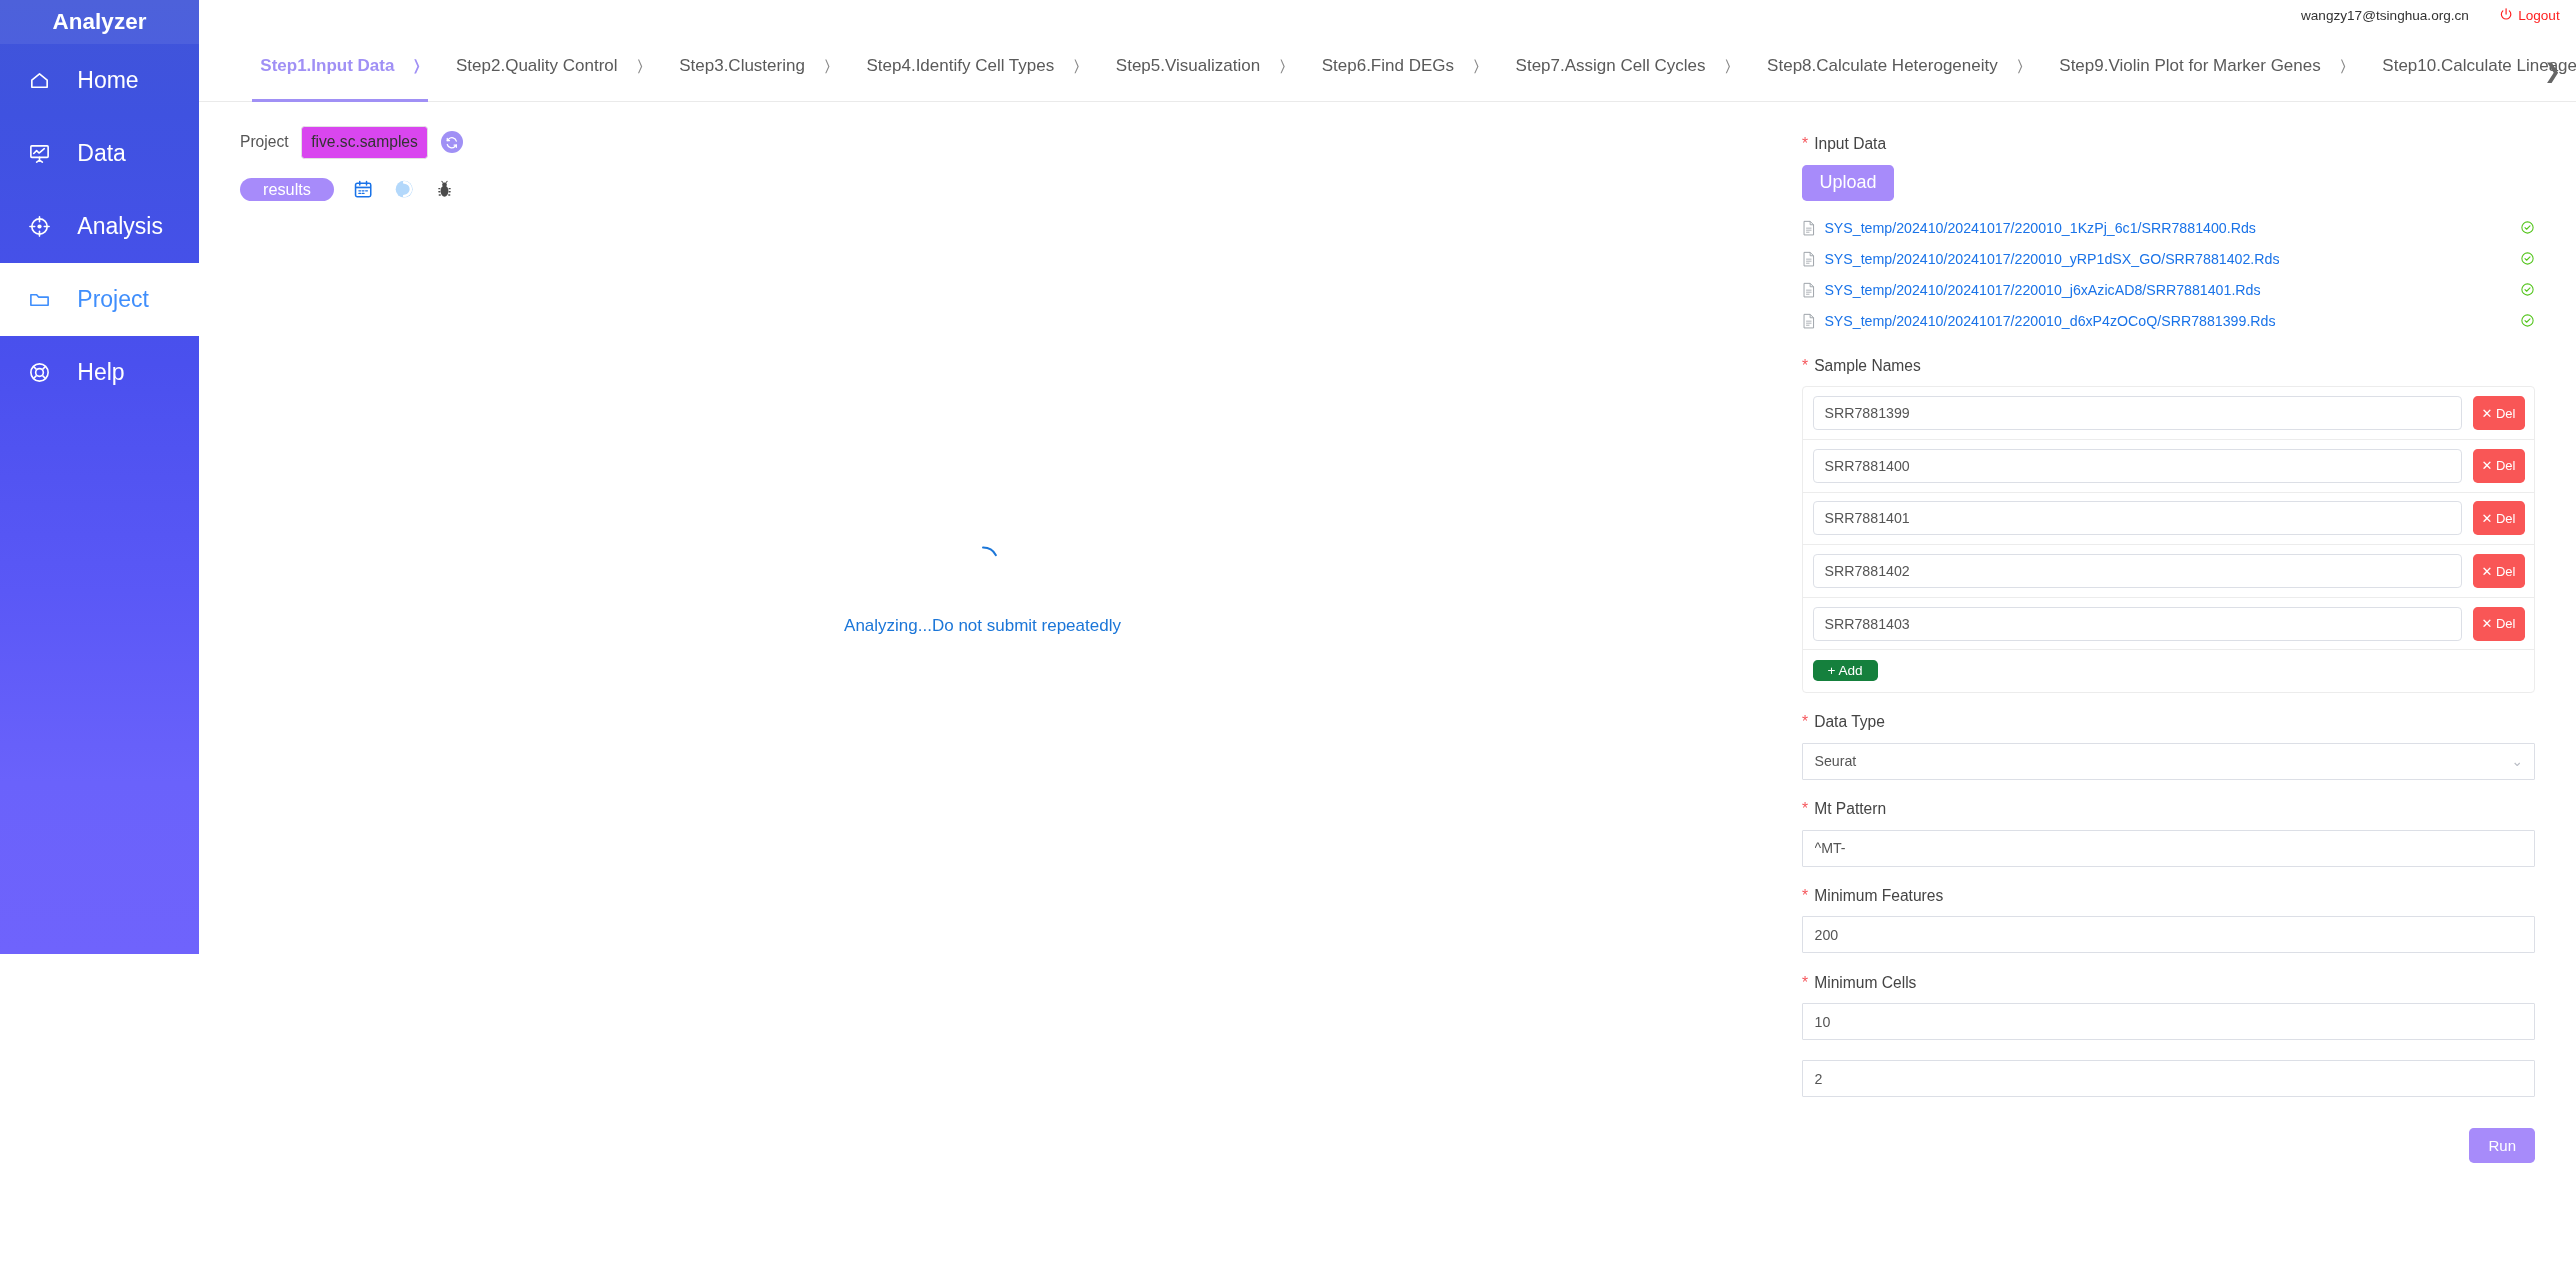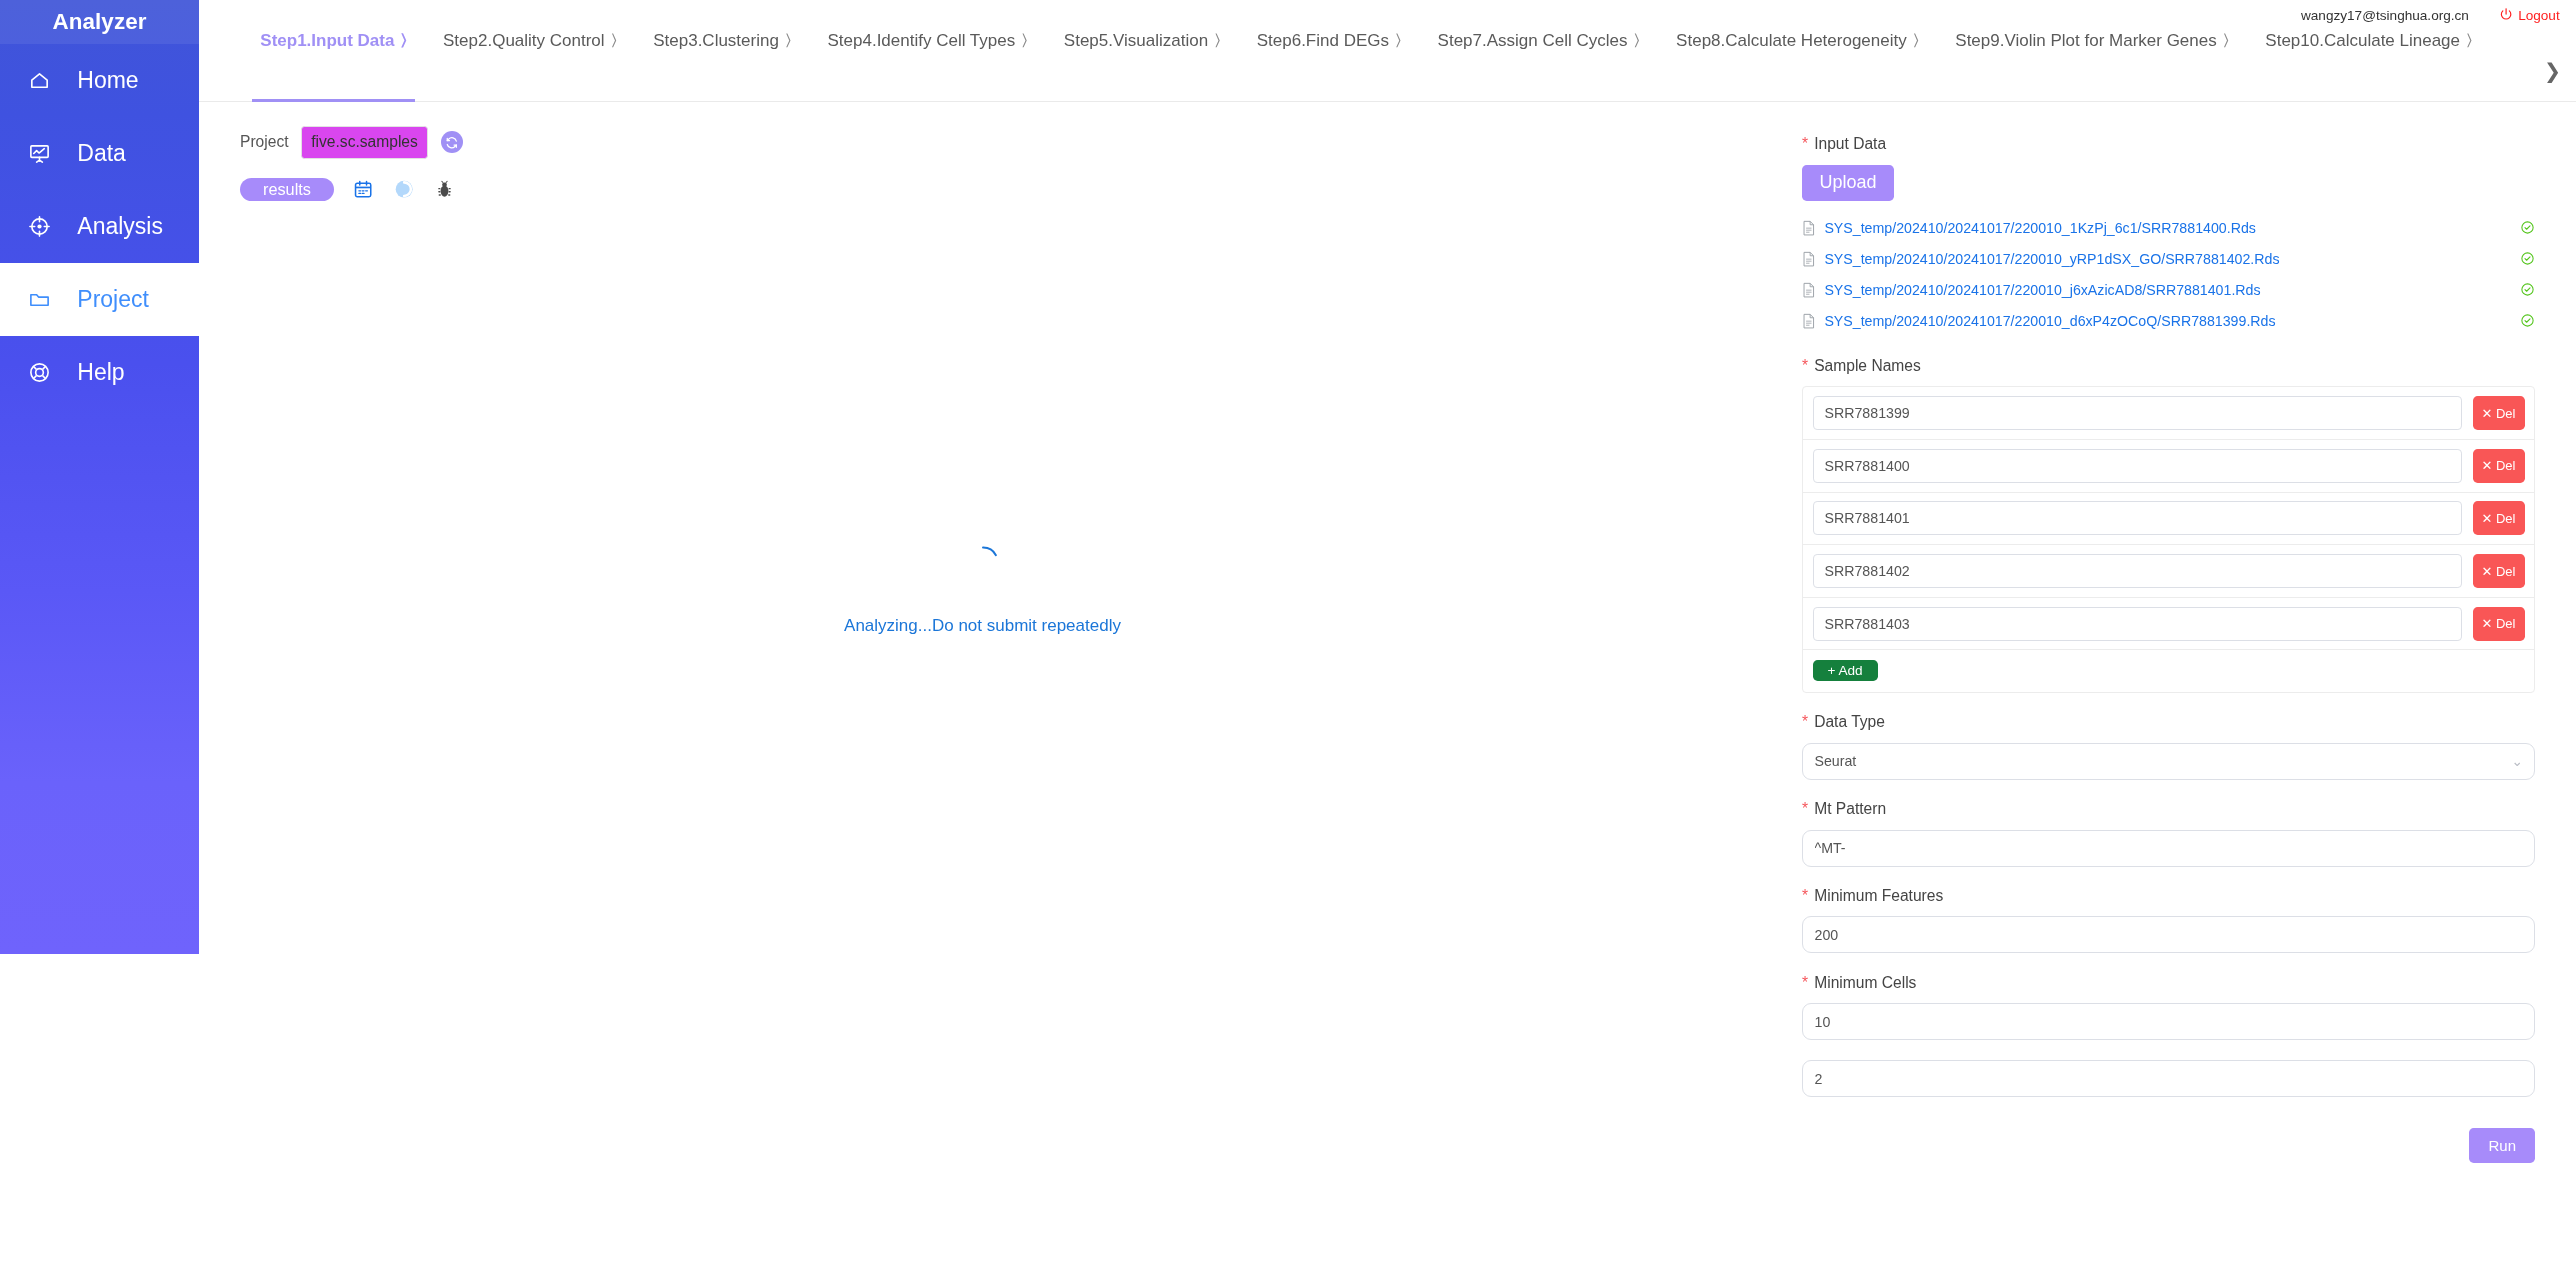--- a/index.html
+++ b/index.html
@@ -79,26 +79,27 @@
     position: absolute; left: 199px; top: 30.5px;
     width: 2377px; height: 71px;
     border-bottom: 1.4px solid #eaeaea;
     display: flex; align-items: flex-end;
     padding-left: 43px;
     background: #fff;
   }
   .tab {
     position: relative;
     height: 70px;
-    display: flex; 
+    display: flex; align-items: center;
     padding: 0 18.3px;
     font-size: 17px;
     color: #5a5a5a;
     white-space: nowrap;
     cursor: pointer;
+    gap: 13px;
   }
   .tab .chev {
     margin-left: 6.8px;
     font-size: 15.6px;
     color: #8a8a8a;
   }
   .tab.active { color: #a090f5; font-weight: 600; }
   .tab.active .chev { color: #a090f5; }
   .tab.active::after {
     content: "";
@@ -281,21 +282,21 @@
     font-family: inherit;
     padding: 3px 15px;
     cursor: pointer;
   }
 
   .form-group { margin-top: 20.3px; }
   .form-control {
     width: 100%;
     height: 37px;
     border: 0.7px solid #dcdfe6;
-    border-radius: 9px;
+    border-radius: 1px;
     padding: 0 11.5px;
     font-size: 14.2px;
     color: #555;
     font-family: inherit;
     outline: none;
     background: #fff;
   }
   .select-wrap { position: relative; }
   .select-caret {
     position: absolute;

